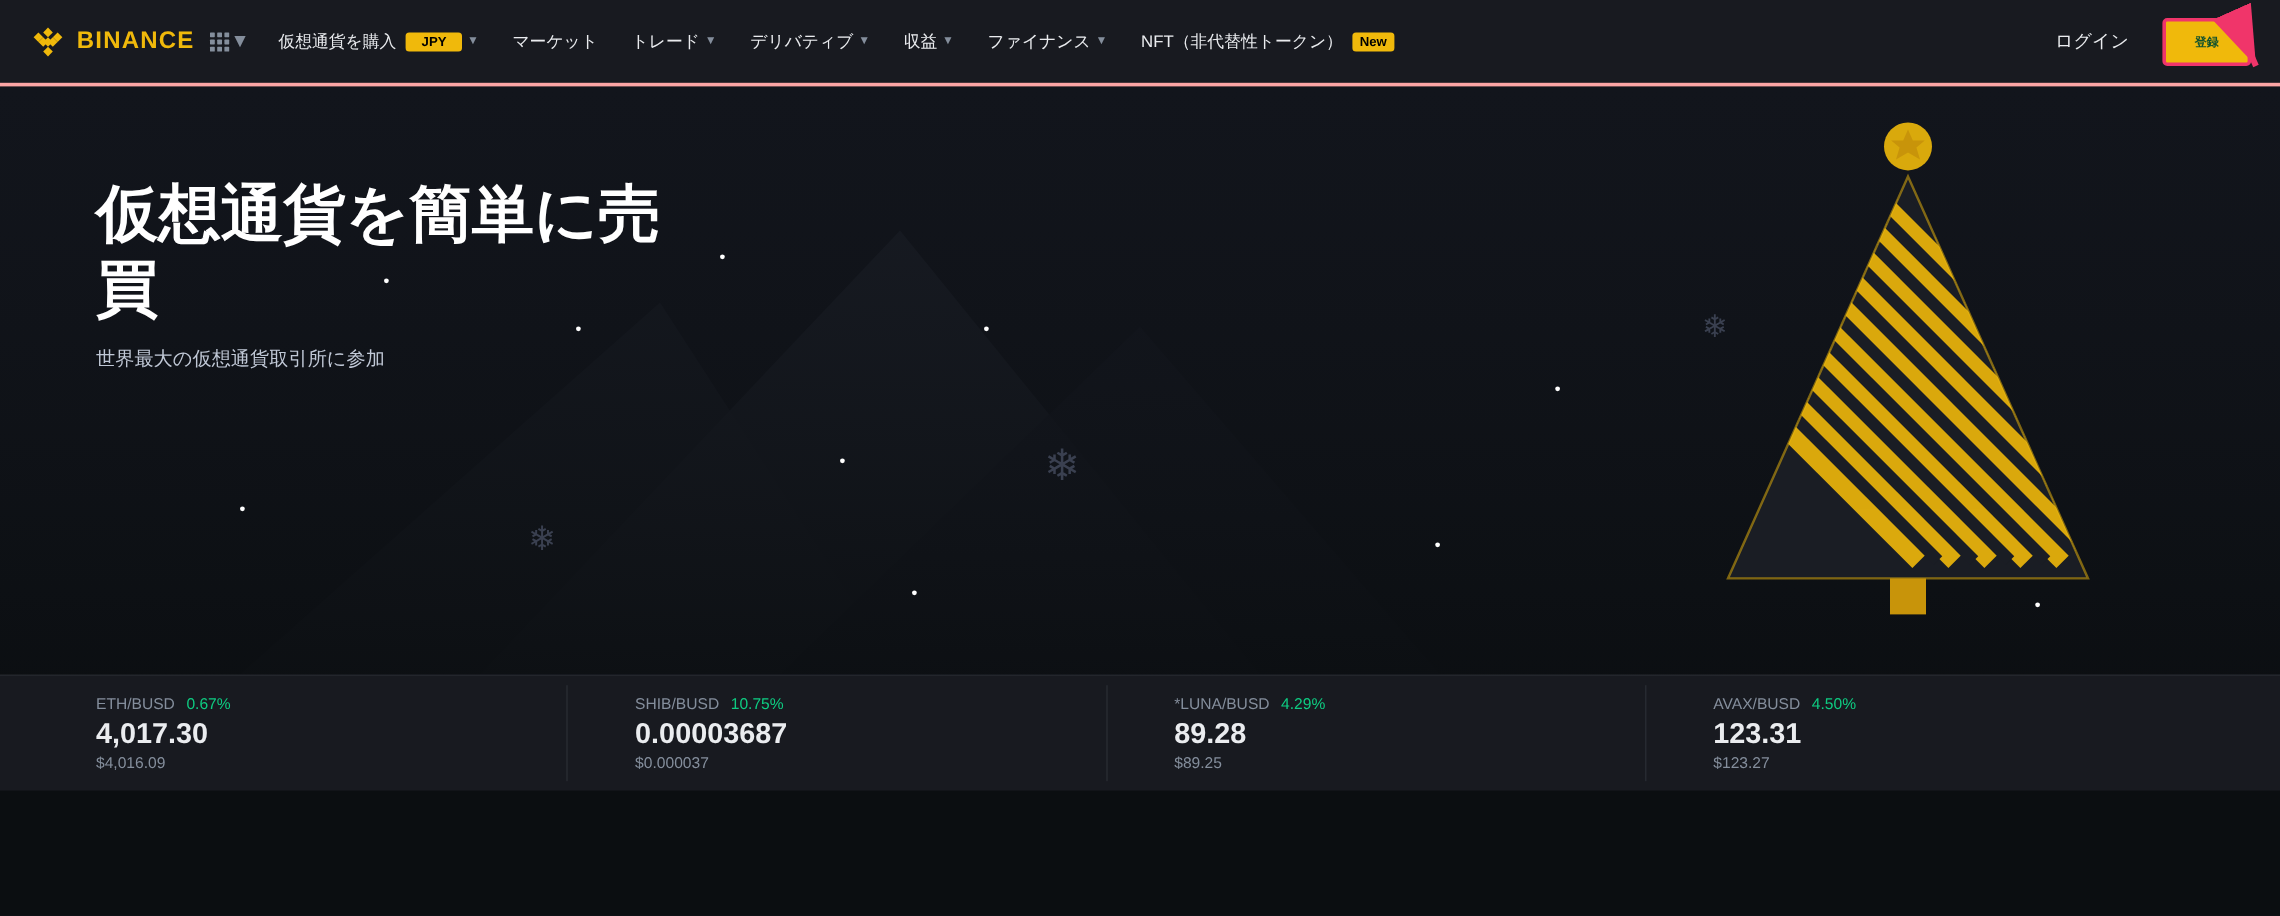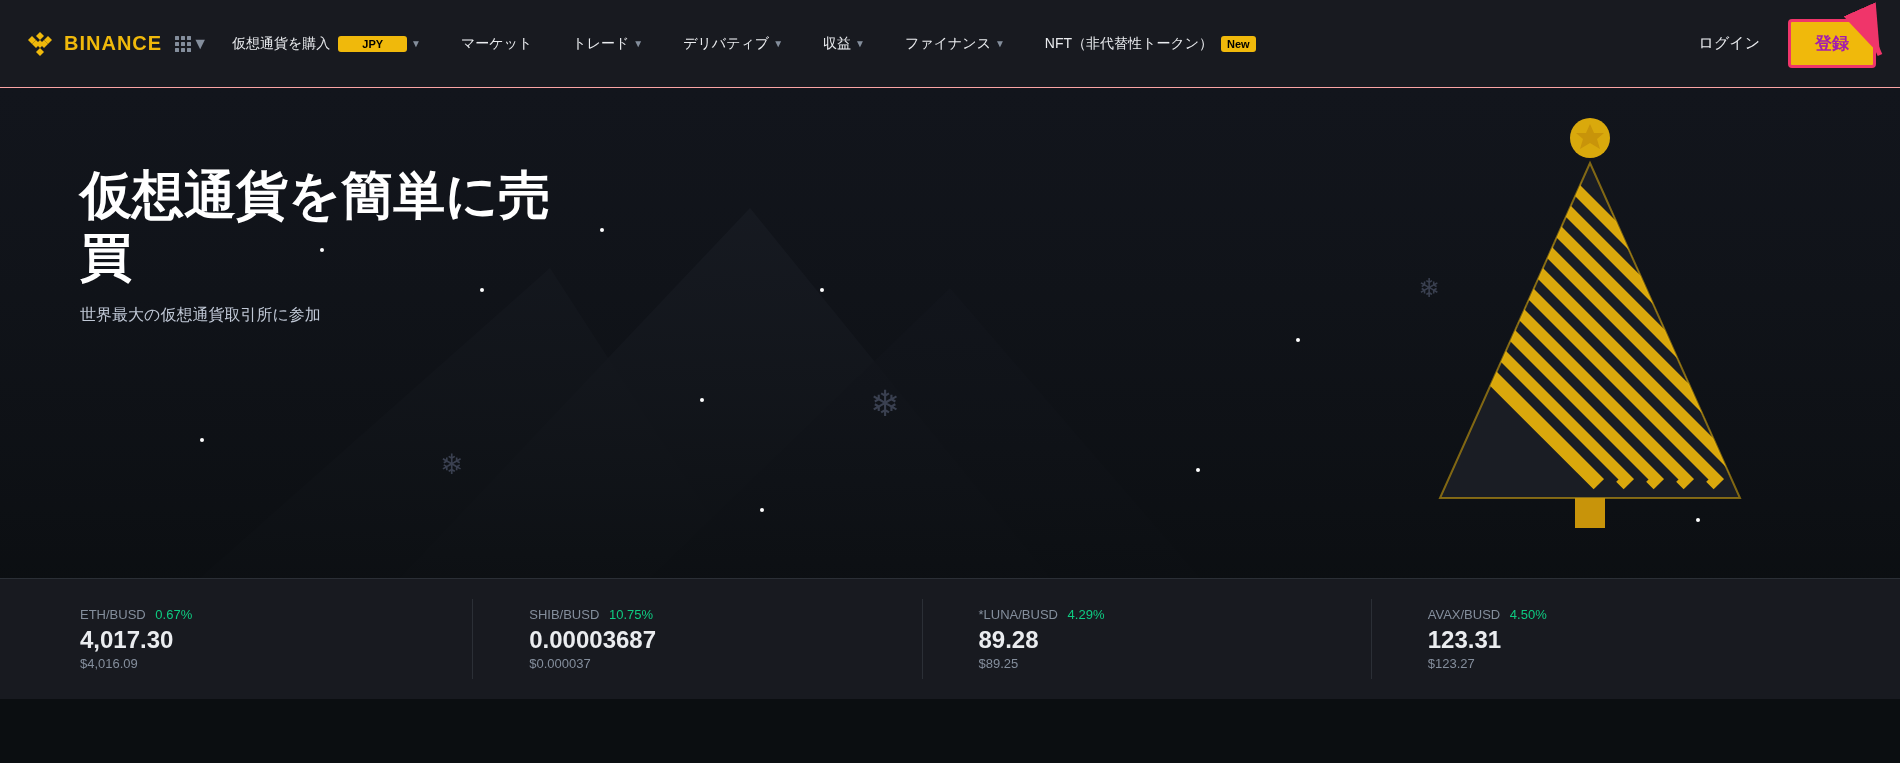--- a/index.html
+++ b/index.html
@@ -9,23 +9,23 @@
       color: #eaecef;
       width: 1900px;
       overflow-x: hidden;
     }
 
     
     .header {
       display: flex;
       align-items: center;
       background: #181a20;
-      height: 88px;
+      height: 72px;
       padding: 0 24px;
-      border-bottom: 1px solid #fca5a5;
+      border-bottom: 3px solid #fca5a5;
       position: relative;
       z-index: 10;
     }
     .logo-area {
       display: flex;
       align-items: center;
       gap: 8px;
       margin-right: 8px;
     }
     .logo-icon {
@@ -41,21 +41,21 @@
     .grid-icon {
       display: flex;
       align-items: center;
       margin: 0 4px;
       cursor: pointer;
       color: #848e9c;
     }
     .nav-items {
       display: flex;
       align-items: center;
-      gap: 16px;
+      gap: 4px;
       flex: 1;
       margin-left: 8px;
     }
     .nav-item {
       display: flex;
       align-items: center;
       gap: 4px;
       padding: 8px 12px;
       font-size: 14px;
       color: #eaecef;
@@ -65,21 +65,21 @@
     }
     .nav-item .chevron {
       font-size: 10px;
       color: #848e9c;
     }
     .jpy-badge {
       background: #f0b90b;
       color: #000;
       font-size: 11px;
       font-weight: 700;
-      padding: 2px 24px;
+      padding: 2px 13px;
       border-radius: 3px;
       margin-left: 4px;
     }
     .new-badge {
       background: #f0b90b;
       color: #000;
       font-size: 11px;
       font-weight: 700;
       padding: 2px 6px;
       border-radius: 3px;
@@ -93,23 +93,23 @@
     .login-btn {
       font-size: 15px;
       color: #eaecef;
       padding: 8px 16px;
       cursor: pointer;
       background: none;
       border: none;
       font-family: inherit;
     }
     .register-btn {
-      font-size: 17px;
+      font-size: 10px;
       font-weight: 600;
-      color: #a21caf;
+      color: #14532d;
       background: #f0b90b;
       padding: 10px 24px;
       border-radius: 4px;
       cursor: pointer;
       border: 3px solid #f0356a;
       font-family: inherit;
     }
 
     
     .arrow-annotation {
@@ -198,21 +198,21 @@
       height: 4px;
       background: #fff;
       border-radius: 50%;
       z-index: 1;
     }
 
     
     .price-bar {
       background: #181a20;
       border-top: 1px solid #2b2f36;
-      padding: 20px 80px;
+      padding: 8px 80px;
       display: flex;
       gap: 16px;
     }
     .price-item {
       flex: 1;
       padding: 8px 0;
       border-right: 1px solid #2b2f36;
       padding-right: 40px;
       padding-left: 0;
     }

